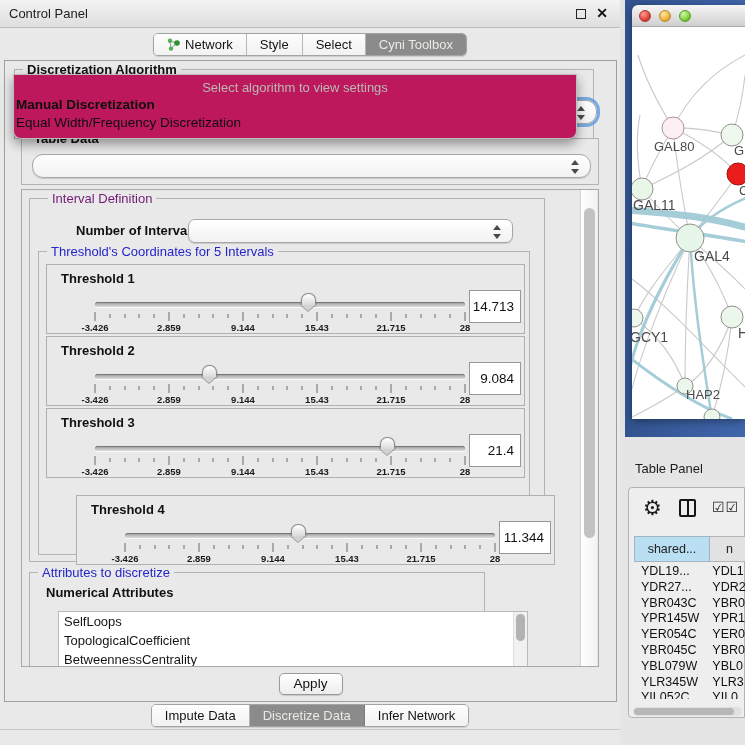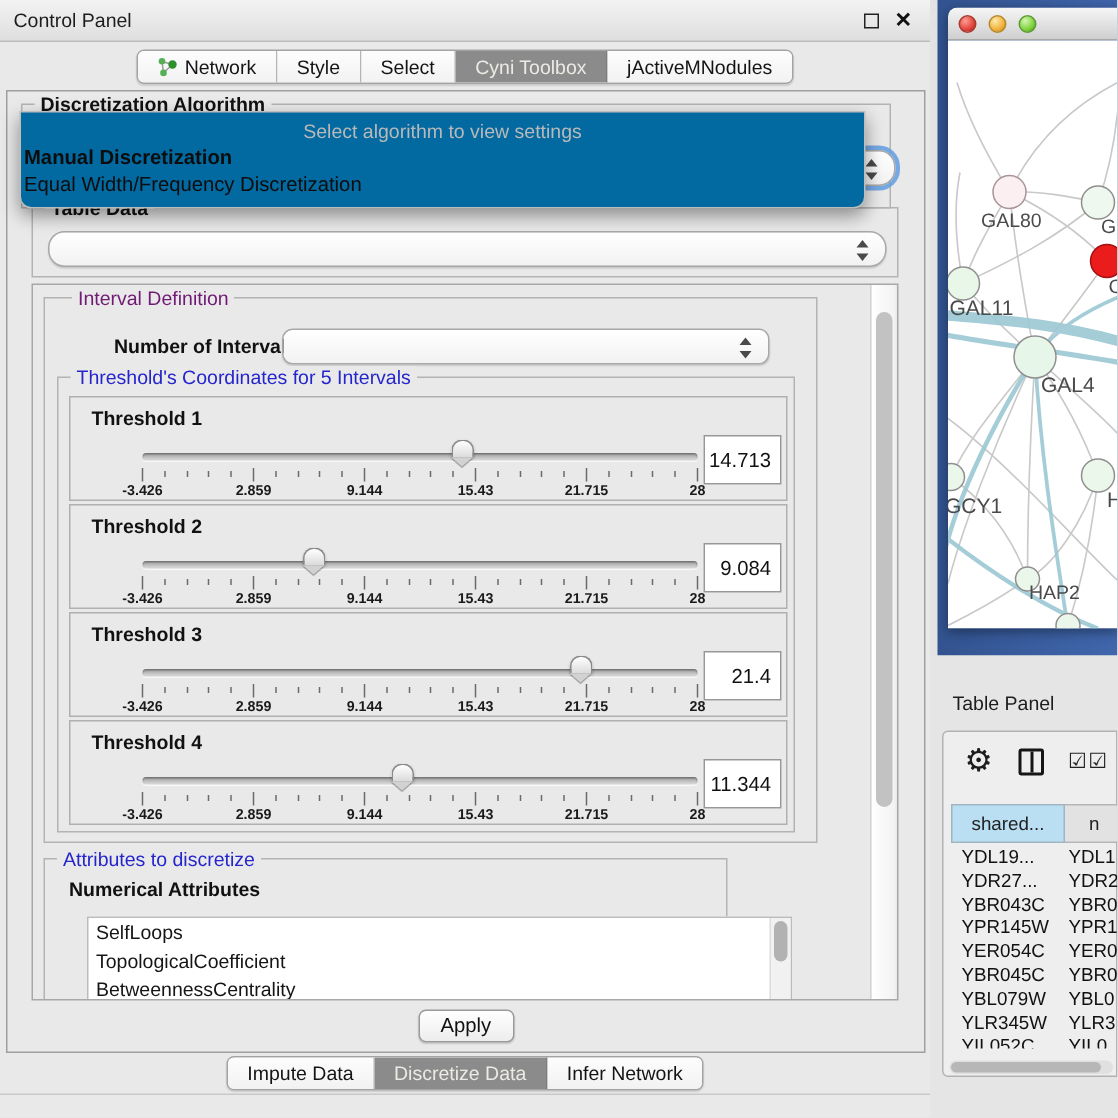--- a/index.html
+++ b/index.html
@@ -38,21 +38,21 @@
     border-radius:11px; height:24px; box-shadow:0 1px 1px rgba(0,0,0,.15); }
   .combo .val { position:absolute; left:13px; top:4px; font-size:13px; color:#111;margin-top:39px; }
   .stepper { position:absolute; right:11px; top:4px; width:9px; height:16px; }
   .stepper .up { position:absolute; left:1px; top:1px; width:0; height:0;
     border-left:4px solid transparent; border-right:4px solid transparent; border-bottom:5px solid #4a4a4a; }
   .stepper .dn { position:absolute; left:1px; bottom:1px; width:0; height:0;
     border-left:4px solid transparent; border-right:4px solid transparent; border-top:5px solid #4a4a4a; }
   .combo.focus { box-shadow:0 0 0 3px rgba(96,158,226,.85); }
 
   
-  .popup { position:absolute; left:13px; top:74px; width:564px; height:65px; background:#0369a1;
+  .popup { position:absolute; left:13px; top:74px; width:564px; height:65px; background:#be185d;
     border:1px solid #bdbdbd; border-radius:0 0 8px 8px; box-shadow:0 5px 12px rgba(0,0,0,.4); z-index:50; }
   .popup .ph { text-align:center; color:#b9b9b9; font-size:13px; padding-top:5px; height:21px; }
   .popup .opt { font-size:13.5px; color:#0d0d0d; padding-left:2px; height:18px; line-height:18px; }
   .popup .opt.bold { font-weight:bold; }
 
   
   .viewport { position:absolute; left:16px; top:128px; width:578px; height:478px;
     border:1px solid #a8a8a8; background:#e9e9e9; overflow:hidden; }
   .vscroll { position:absolute; right:1px; top:0; bottom:0; width:17px;
     background:linear-gradient(90deg,#ffffff,#f2f2f2); border-left:1px solid #d4d4d4; }
@@ -152,23 +152,20 @@
           <span>Network</span>
         </div>
         <div class="seg">
             <span>Style</span>
           </div>
         <div class="seg">
             <span>Select</span>
           </div>
         <div class="seg sel">
             <span>Cyni Toolbox</span>
-          </div>
-        <div class="seg">
-            <span>jActiveMNodules</span>
           </div>
       </div>
     </div>
 
     <div class="outer">
 
       <div class="group" style="left:9px; top:8px; width:580px; height:70px;">
         <span class="gtitle black">Discretization Algorithm</span>
         <div class="combo focus" style="left:16px; top:30px; width:566px;">
           <div class="stepper">
@@ -334,21 +331,21 @@
                     <span class="tick-label" style="left: 20%;">2.859</span>
                     <span class="tick-label" style="left: 40%;">9.144</span>
                     <span class="tick-label" style="left: 60%;">15.43</span>
                     <span class="tick-label" style="left: 80%;">21.715</span>
                     <span class="tick-label" style="left: 100%;">28</span>
                   </div>
               </div>
               <div class="valbox">21.4</div>
             </div>
 
-            <div class="thr-panel" style="top:228px;">
+            <div class="thr-panel" style="top:243px;margin-left:30px;">
               <span class="thr-label">Threshold 4</span>
               <div class="scale">
                 <div class="track"></div>
                 <div class="thumb-s" style="left: 47%;"></div>
                 <div class="ticks">
                     <span class="tick major" style="left: 0%;"></span>
                     <span class="tick" style="left: 4%;"></span>
                     <span class="tick" style="left: 8%;"></span>
                     <span class="tick" style="left: 12%;"></span>
                     <span class="tick" style="left: 16%;"></span>

